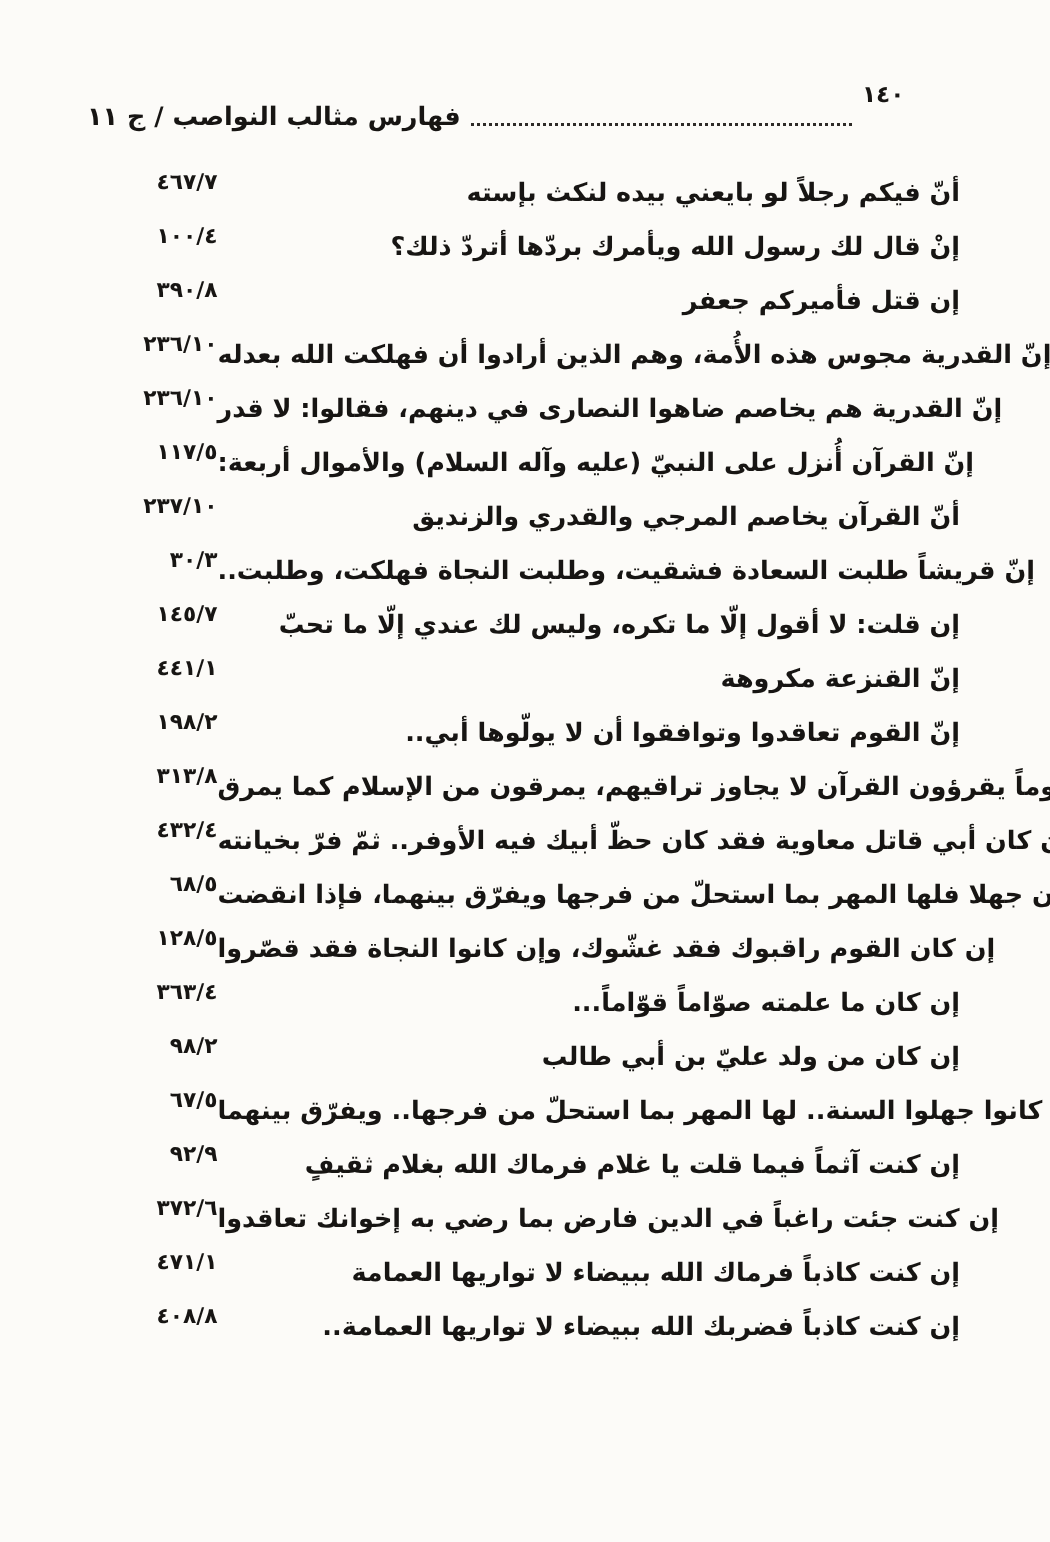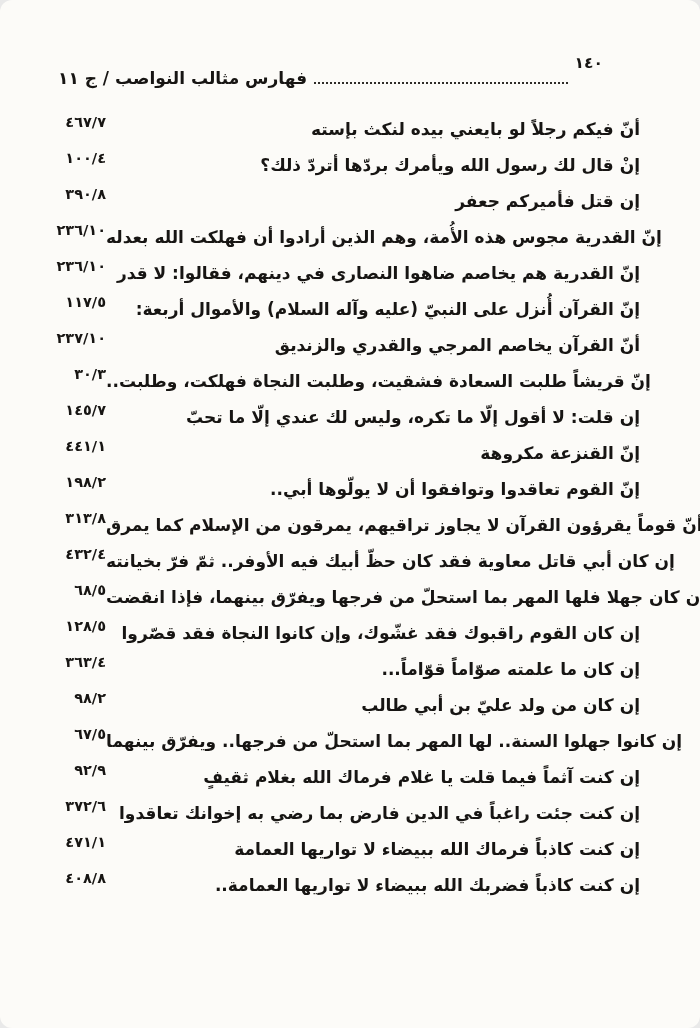--- a/index.html
+++ b/index.html
@@ -9,21 +9,20 @@
     font-family: "DejaVu Sans", sans-serif;
   }
   .page {
     position: relative;
     width: 700px;
     height: 1028px;
     margin: 0 auto;
     background: #fcfbf8;
     color: #171513;
     overflow: hidden;
-    border-radius: 12px;
   }
   
   .header {
     position: absolute;
     top: 54px;
     left: 58px;
     right: 97px;
     display: flex;
     align-items: flex-end;
     font-weight: bold;
@@ -53,21 +52,21 @@
     position: absolute;
     top: 104px;
     left: 0;
     right: 0;
   }
   .row {
     display: flex;
     flex-direction: row;
     align-items: center;
     height: 36px;
-    padding-left: 31px;
+    padding-left: 70px;
     padding-right: 60px;
     box-sizing: border-box;
   }
   .ref {
     flex: 0 0 75px;
     width: 75px;
     direction: ltr;
     text-align: right;
     font-size: 14.5px;
     font-weight: bold;

